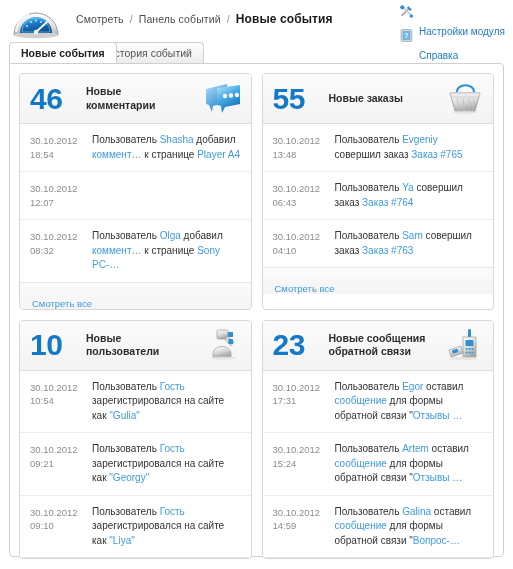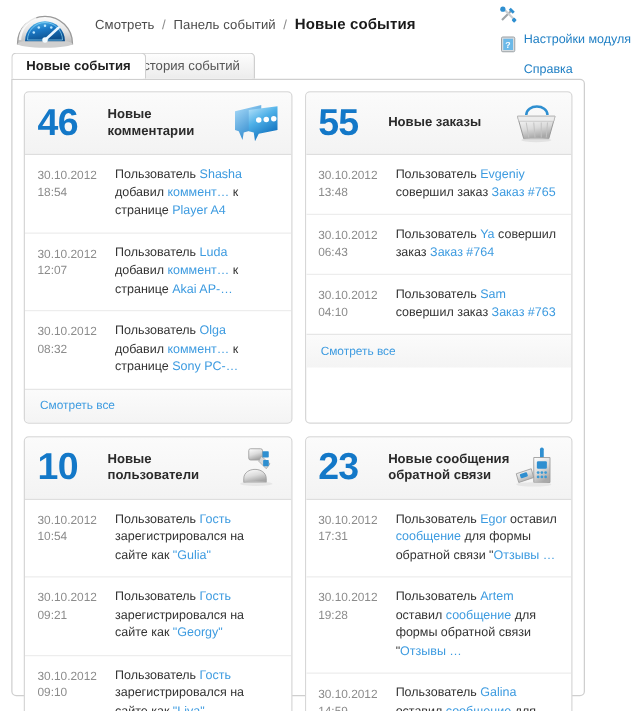--- a/index.html
+++ b/index.html
@@ -88,21 +88,21 @@
     border-color: #cfcfcf;
     z-index: 2;
   }
   .tab.t1 { left: 0; }
   .tab.t2 { left: 86px; z-index: 1; }
 
   
   .frame {
     position: absolute;
     left: 9px; top: 63px;
-    width: 459px;
+    width: 495px;
     height: 494px;
     border: 1px solid #cfcfcf;
     border-radius: 0 4px 4px 4px;
     background: #ffffff;
     padding: 9px;
   }
   .grid {
     display: grid;
     grid-template-columns: 1fr 1fr;
     grid-template-rows: auto auto;
@@ -171,21 +171,21 @@
     line-height: 1.45;
   }
   .item-text a {
     color: #3d9be0;
     text-decoration: none;
   }
   .panel-foot {
     background: linear-gradient(to bottom, #fbfbfb 0%, #f4f4f4 100%);
     height: 26px;
     display: flex;
-    align-items: center;
+    align-items: flex-end;
     padding-left: 12px;
   }
   .panel-foot a {
     font-size: 9.5px;
     color: #3d9be0;
     text-decoration: none;
   }
 </style>
 </head>
 <body>
@@ -296,21 +296,20 @@
             <span class="d">30.10.2012</span>
             <span class="t">18:54</span>
           </div>
           <div class="item-text">Пользователь <a href="#">Shasha</a> добавил <a href="#">коммент…</a>  к странице <a href="#">Player A4</a></div>
         </div>
         <div class="item">
           <div class="item-date">
             <span class="d">30.10.2012</span>
             <span class="t">12:07</span>
           </div>
-          <div class="item-text">Пользователь <a href="#">Luda</a> добавил <a href="#">коммент…</a>  к странице <a href="#">Akai AP-…</a></div>
         </div>
         <div class="item">
           <div class="item-date">
             <span class="d">30.10.2012</span>
             <span class="t">08:32</span>
           </div>
           <div class="item-text">Пользователь <a href="#">Olga</a> добавил <a href="#">коммент…</a>  к странице <a href="#">Sony PC-…</a></div>
         </div>
       </div>
       <div class="panel-foot">
@@ -455,21 +454,21 @@
         <div class="item">
           <div class="item-date">
             <span class="d">30.10.2012</span>
             <span class="t">17:31</span>
           </div>
           <div class="item-text">Пользователь <a href="#">Egor</a> оставил <a href="#">сообщение</a> для формы обратной связи "<a href="#">Отзывы …</a></div>
         </div>
         <div class="item">
           <div class="item-date">
             <span class="d">30.10.2012</span>
-            <span class="t">19:28</span>
+            <span class="t">15:24</span>
           </div>
           <div class="item-text">Пользователь <a href="#">Artem</a> оставил <a href="#">сообщение</a> для формы обратной связи "<a href="#">Отзывы …</a></div>
         </div>
         <div class="item">
           <div class="item-date">
             <span class="d">30.10.2012</span>
             <span class="t">14:59</span>
           </div>
           <div class="item-text">Пользователь <a href="#">Galina</a> оставил <a href="#">сообщение</a> для формы обратной связи "<a href="#">Вопрос-…</a></div>
         </div>

